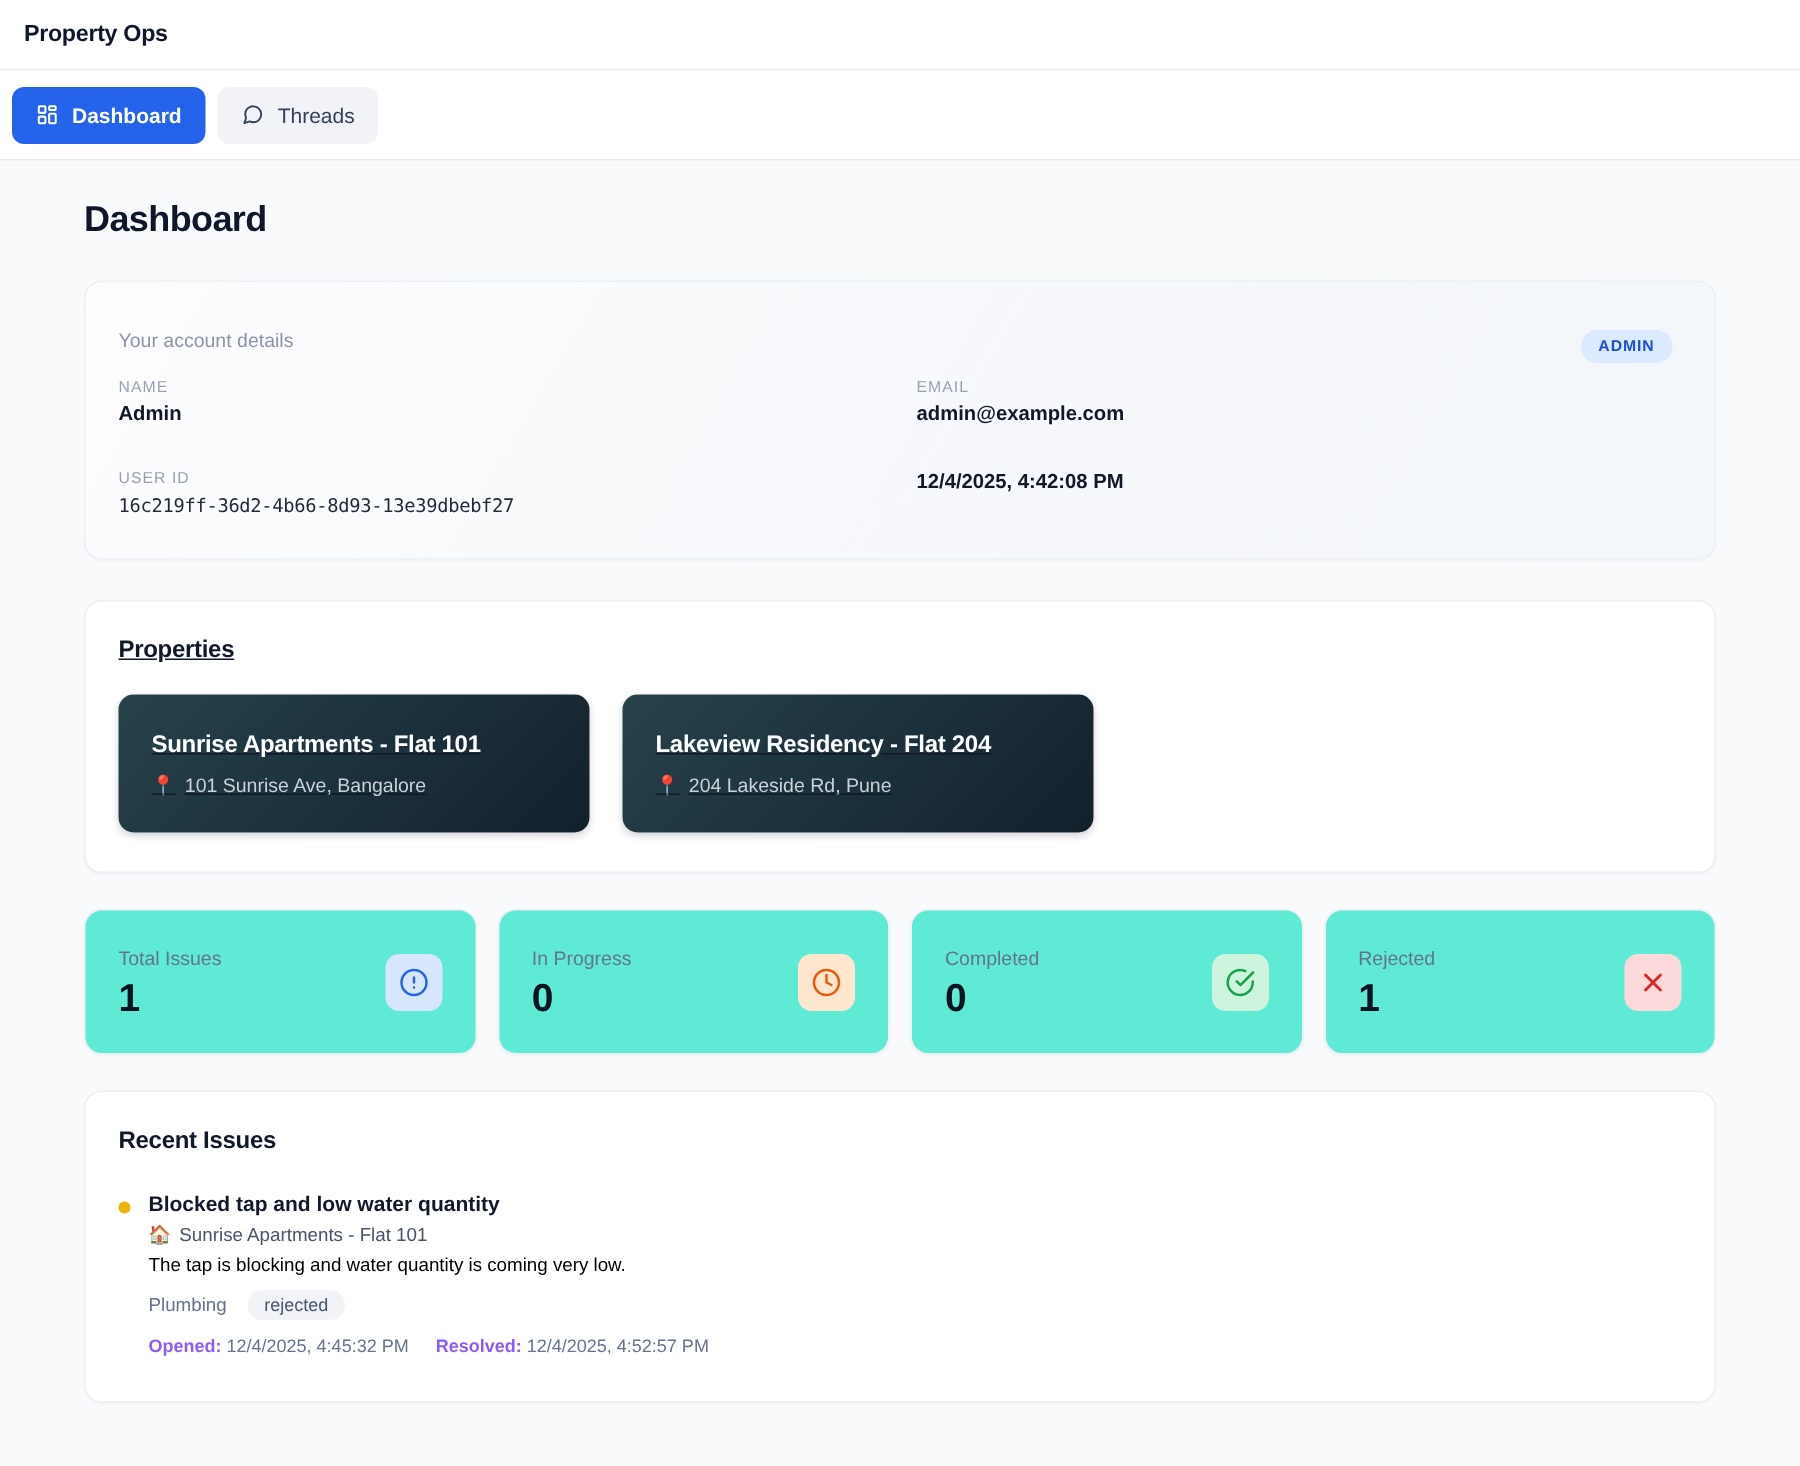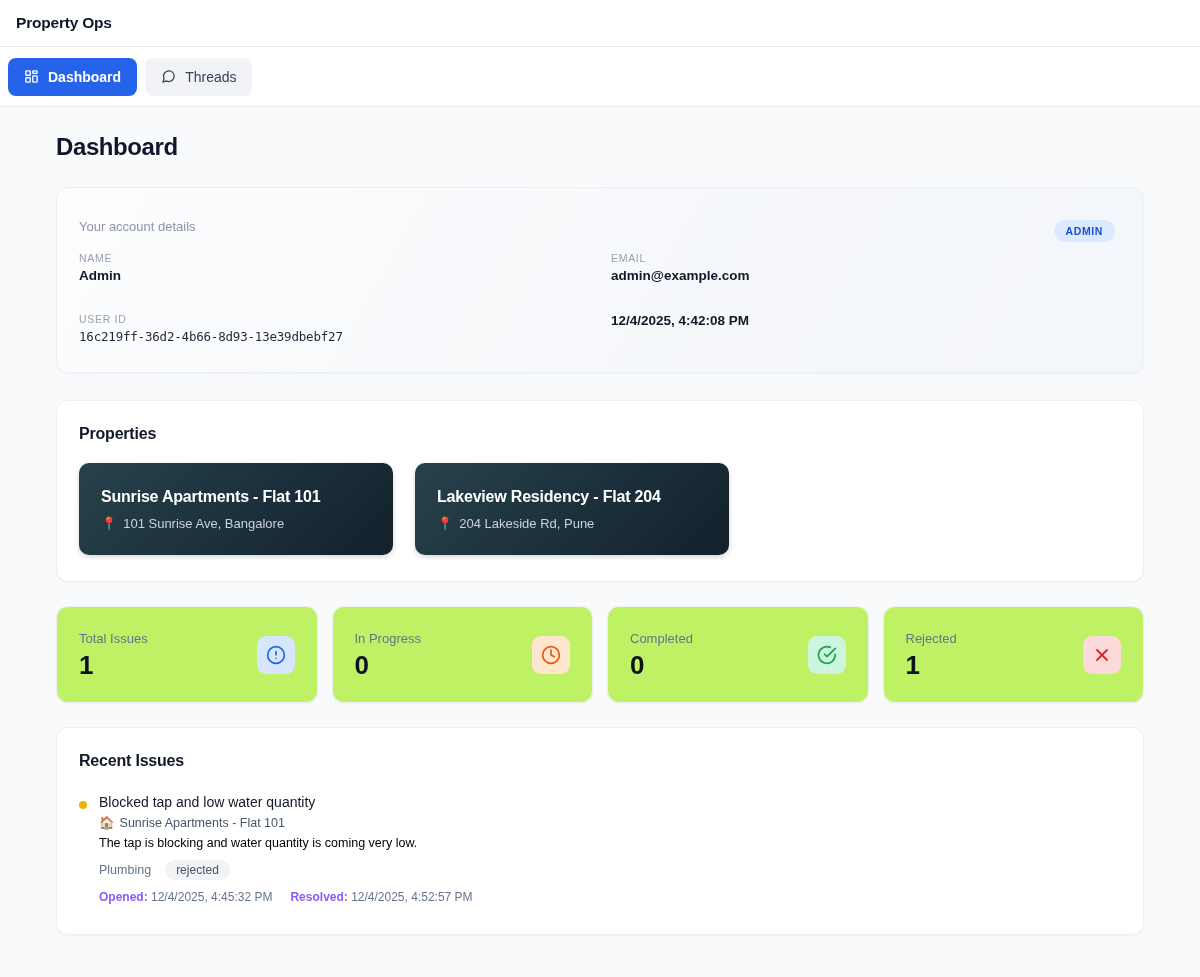--- a/index.html
+++ b/index.html
@@ -134,20 +134,21 @@
     font-weight: 400;
     font-size: 12.5px;
     color: #1f2937;
     letter-spacing: -0.2px;
   }
 
   
   .properties-card {
     padding: 24px 22px 26px 22px;
     margin-bottom: 24px;
+    text-decoration: underline;
   }
   .section-title {
     font-size: 16px;
     font-weight: 700;
     letter-spacing: -0.2px;
     color: #111827;
     margin-bottom: 20px;
   }
   .property-list { display: flex; gap: 22px; }
   .property-card {
@@ -178,21 +179,21 @@
   }
 
   
   .stats {
     display: grid;
     grid-template-columns: repeat(4, 1fr);
     gap: 14px;
     margin-bottom: 24px;
   }
   .stat-card {
-    background: #bef264;
+    background: #5eead4;
     border: 1px solid #eceff3;
     border-radius: 12px;
     box-shadow: 0 1px 2px rgba(15,23,42,0.04);
     height: 97px;
     padding: 20px 22px;
     display: flex;
     align-items: center;
     justify-content: space-between;
   }
   .stat-label {
@@ -230,21 +231,21 @@
   .issue-dot {
     width: 8px; height: 8px;
     border-radius: 50%;
     background: #eab308;
     margin-top: 7px;
     flex: none;
   }
   .issue-body { display: flex; flex-direction: column; }
   .issue-title {
     font-size: 14px;
-    font-weight: 400;
+    font-weight: 700;
     color: #111827;
     margin-bottom: 5px;
   }
   .issue-prop {
     font-size: 12.5px;
     color: #475569;
     display: flex;
     align-items: center;
     gap: 5px;
     margin-bottom: 6px;

